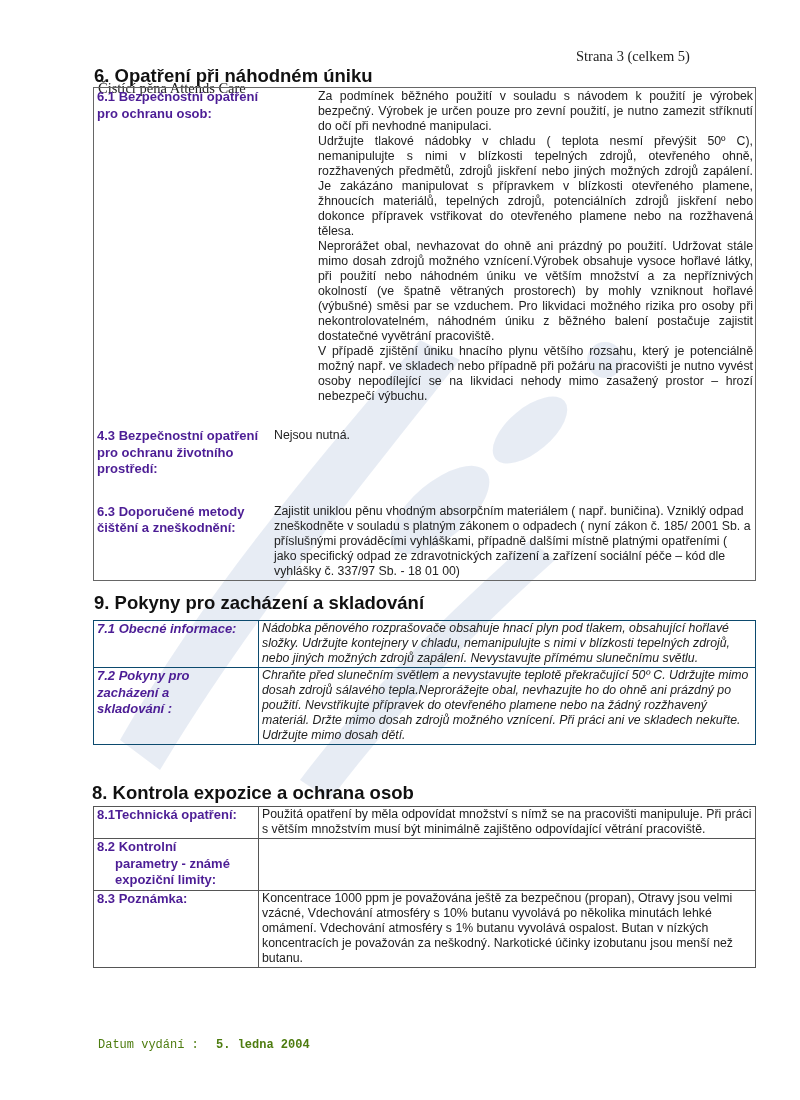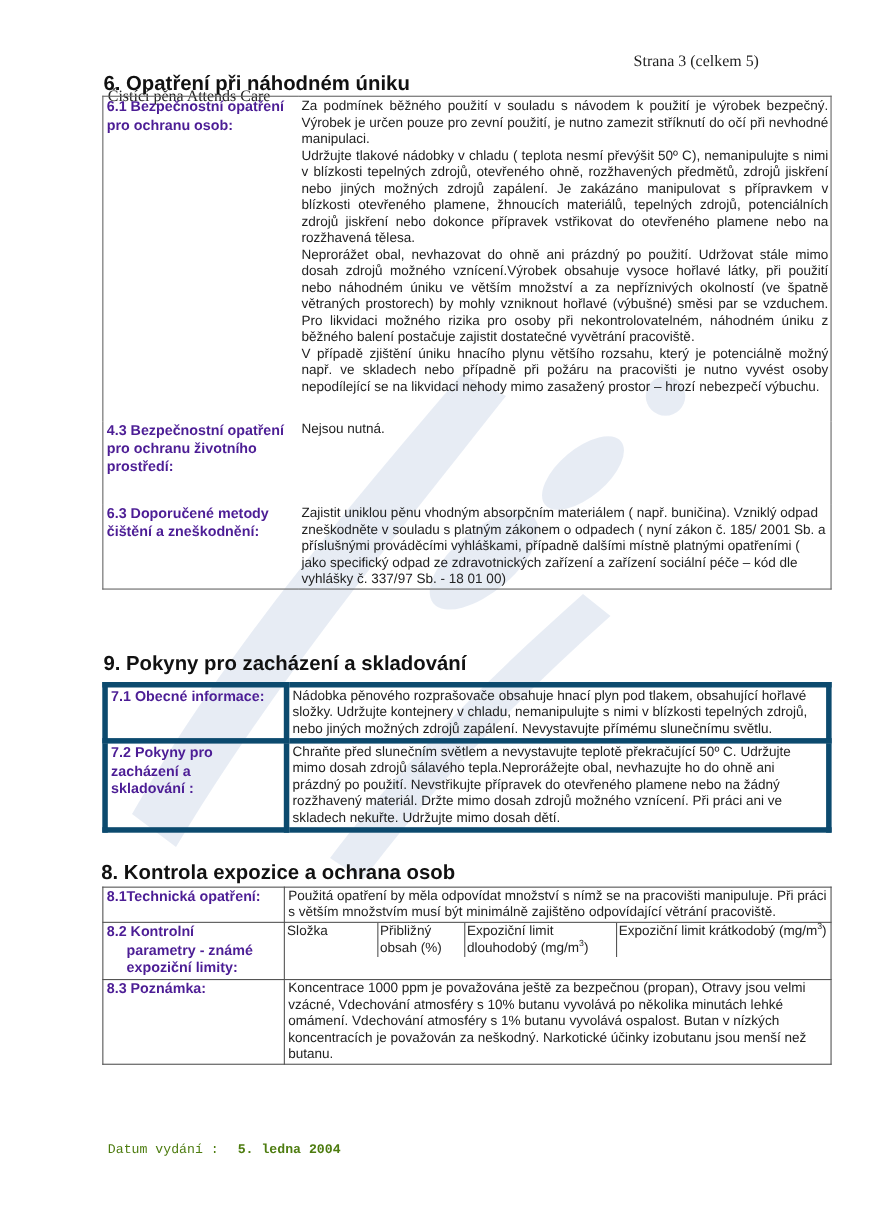--- a/index.html
+++ b/index.html
@@ -29,25 +29,25 @@
     color: #222;
   }
   table.sds td { vertical-align: top; }
   .lbl { font-weight: bold; font-size: 13px; line-height: 16.5px; color: #4c1d95; }
 
   
   #t6 { left: 93px; top: 87px; width: 663px; border: 1px solid #666; }
   #t6 td { padding: 0 2px 0 3px; }
   #t6 .lbl-col { width: 174px; }
   #t6 .just { text-align: justify; }
-  #t6 .para { display: block; }
+  #t6 .para { display: block; margin-left: 44px; }
 
   
   #t7 { left: 93px; top: 620px; width: 663px; }
-  #t7 td { border: 5px solid #0c4a6e; padding: 0 2px 1px 3px; }
+  #t7 td { border: 1px solid #0c4a6e; padding: 0 2px 1px 3px; font-style: italic; }
   #t7 .lbl-col { width: 165px; }
 
   
   #t8 { left: 93px; top: 806px; width: 663px; }
   #t8 > tbody > tr > td { border: 1px solid #555; padding: 0 2px 1px 3px; }
   #t8 .lbl-col { width: 165px; }
   #t8 td.inner-wrap { padding: 0; }
   table.inner { border-collapse: collapse; width: 100%; font-size: 12.3px; line-height: 15px; }
   table.inner td { border: 1px solid #555; padding: 0 2px 1px 2px; vertical-align: top; }
   table.inner tr:first-child td { border-top: none; }
@@ -143,26 +143,20 @@
   <tr>
     <td class="lbl-col">
       <div class="lbl">
         <span style="display:block;">8.2 Kontrolní</span>
         <span class="indent-lbl">parametry - známé expoziční limity:</span>
       </div>
     </td>
     <td class="inner-wrap">
       <table class="inner">
         <tbody>
-              <tr>
-          <td style="width:84px;"><span>Složka</span></td>
-          <td style="width:79px;"><span>Přibližný obsah (%)</span></td>
-          <td style="width:138px;"><span>Expoziční limit dlouhodobý (mg/m</span><sup>3</sup><span>)</span></td>
-          <td><span>Expoziční limit krátkodobý (mg/m</span><sup>3</sup><span>)</span></td>
-        </tr>
       </tbody>
           </table>
     </td>
   </tr>
   <tr>
     <td class="lbl-col">
           <div class="lbl">8.3 Poznámka:</div>
         </td>
     <td><span>Koncentrace 1000 ppm je považována ještě za bezpečnou (propan), Otravy jsou velmi vzácné, Vdechování atmosféry s 10% butanu vyvolává po několika minutách lehké omámení. Vdechování atmosféry s 1% butanu vyvolává ospalost. Butan v nízkých koncentracích je považován za neškodný.  Narkotické účinky izobutanu jsou menší než butanu.</span></td>
   </tr>

